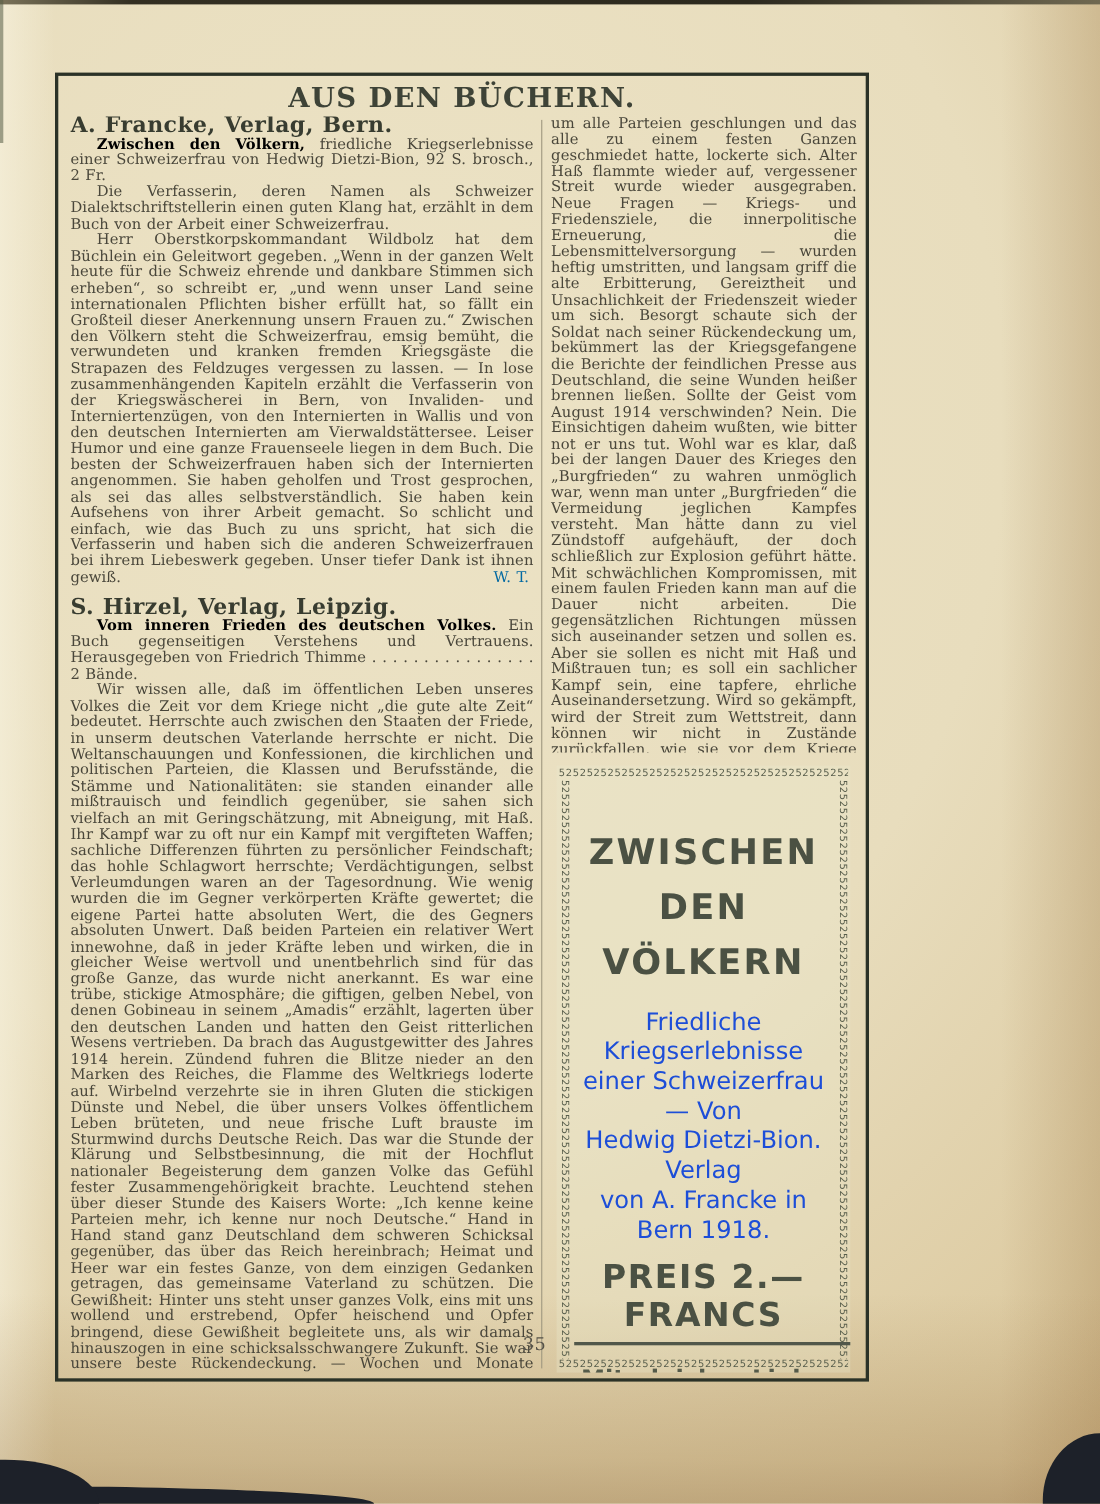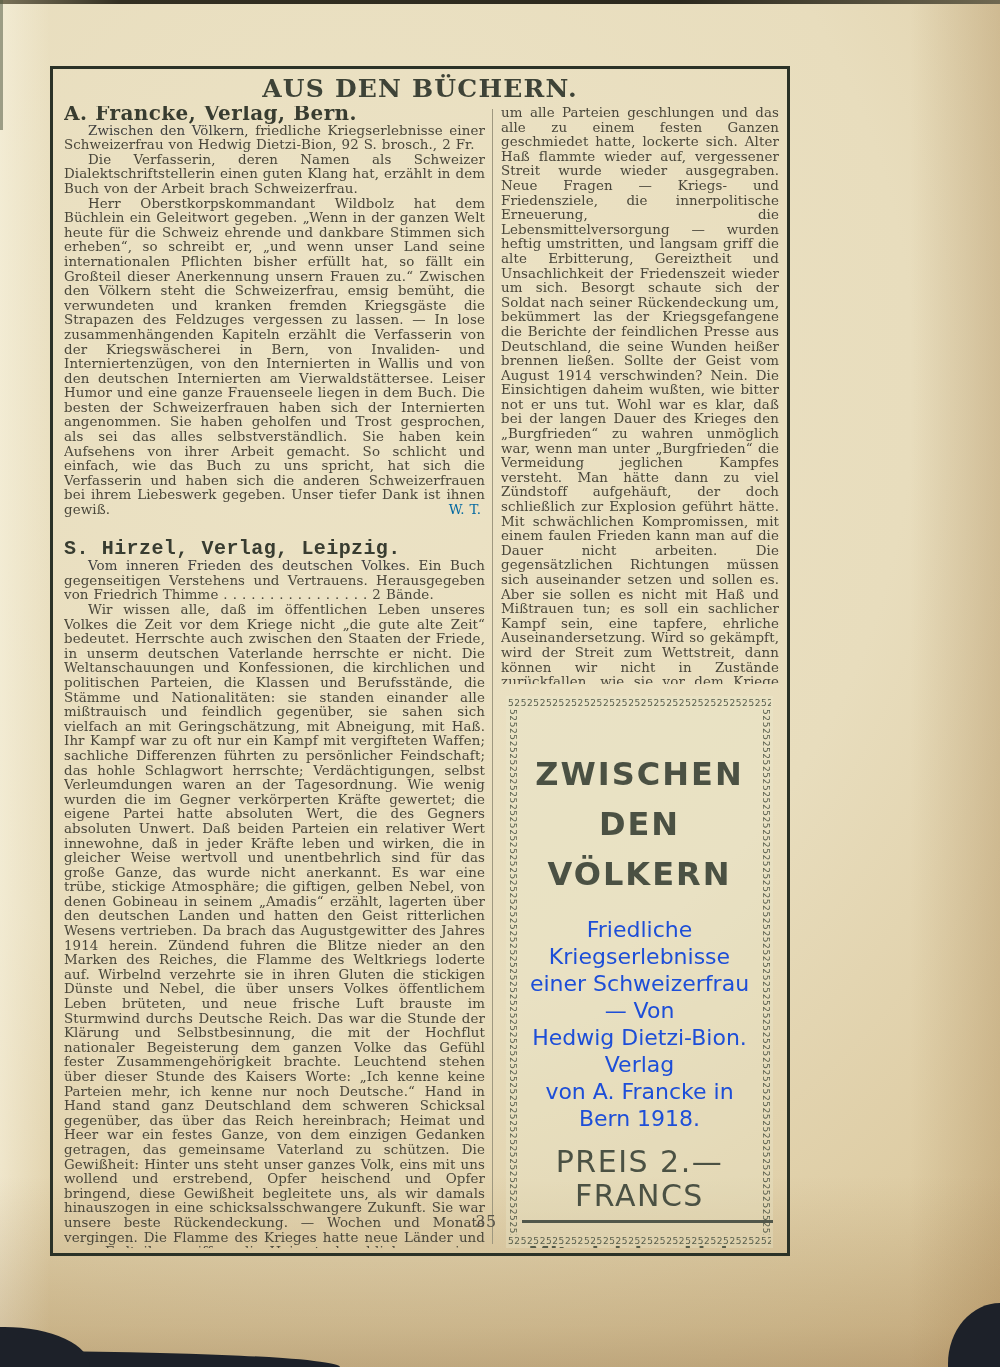--- a/index.html
+++ b/index.html
@@ -26,44 +26,44 @@
     font-size:25px;font-weight:bold;letter-spacing:1.2px;color:#3e4337;
   }
   .columns{position:absolute;top:37px;left:11px;right:8px;bottom:5px;display:flex;}
   .col-left{width:421px;overflow:hidden;}
   .sep{width:1px;background:#9e977f;margin:3px 8px 4px 7px;}
   .col-right{flex:1;overflow:hidden;}
 
   .body-text{font-size:13.4px;line-height:14.6px;color:#49463a;text-align:justify;
     letter-spacing:0.1px;word-spacing:0.6px;}
   .para{margin:0;text-indent:24px;}
-  .para .lead{font-weight:normal;color:#404040;}
+  .para .lead{font-weight:bold;color:#000000;}
   .signature{text-align:right;margin-top:-14.6px;padding-right:4px;color:#0369a1;}
   .section-heading{font-size:20px;font-weight:bold;color:#383c30;letter-spacing:0.4px;margin:0 0 3px 0;}
-  .section-heading.second{margin-top:24px;font-family:Liberation Mono, monospace;}
+  .section-heading.second{margin-top:11px;}
   .rc-text{height:578px;overflow:hidden;}
 
   
   .ad{position:relative;margin:12px 6px 0 5px;height:552px;overflow:hidden;
     background:rgba(236,235,210,0.30);}
   .chain{position:absolute;color:#575d4b;font-family:"DejaVu Sans", sans-serif;
     font-size:9px;line-height:12px;letter-spacing:0.6px;overflow:hidden;white-space:nowrap;}
   .chain::before{content:"52525252525252525252525252525252525252525252525252525252525252525252525252525252525252525252525252525252525252525252";}
   .chain.t{left:2px;right:2px;top:1px;height:12px;}
   .chain.b{left:2px;right:2px;bottom:1px;height:12px;}
   .chain.l,.chain.r{top:13px;bottom:13px;width:12px;writing-mode:vertical-rl;}
   .chain.l{left:1px;}
   .chain.r{right:1px;}
 
   .ad-inner{position:absolute;left:16px;right:16px;top:13px;bottom:13px;text-align:center;
     color:#4f5546;font-family:"DejaVu Sans", sans-serif;}
   .ad-title{margin-top:40px;font-size:32px;line-height:50px;font-weight:bold;
     letter-spacing:2px;color:#4b5143;}
   .ad-subtitle{margin-top:17px;font-size:22px;line-height:27px;font-weight:normal;color:#1d4ed8;}
-  .ad-price{margin-top:13px;font-size:30px;line-height:34px;font-weight:normal;letter-spacing:1.5px;color:#4b5143;}
+  .ad-price{margin-top:13px;font-size:30px;line-height:34px;font-weight:bold;letter-spacing:1.5px;color:#4b5143;}
   .price-rule{width:258px;height:3px;background:#51574a;margin:7px auto 0 auto;}
   .ad-body{margin-top:19px;font-size:22px;line-height:25px;font-weight:bold;color:#545a49;}
 
   .page-num{position:absolute;top:1212px;left:50px;width:872px;text-align:center;
     font-size:16px;color:#565349;letter-spacing:0.5px;}
 </style>
 </head>
 <body>
 
 <div class="top-edge"></div>
@@ -72,21 +72,21 @@
 <div class="frame">
   <div class="header-title">AUS DEN BÜCHERN.</div>
 
   <div class="columns">
 
     <div class="col-left body-text">
       <div class="section-heading">A. Francke, Verlag, Bern.</div>
 
       <p class="para"><span class="lead">Zwischen den Völkern,</span><span> friedliche Kriegserlebnisse einer Schweizerfrau von Hedwig Dietzi-Bion, 92 S. brosch., 2 Fr.</span></p>
 
-      <p class="para"><span>Die Verfasserin, deren Namen als Schweizer Dialektschriftstellerin einen guten Klang hat, erzählt in dem Buch von der Arbeit brach Schweizerfrau.</span></p>
+      <p class="para"><span>Die Verfasserin, deren Namen als Schweizer Dialektschriftstellerin einen guten Klang hat, erzählt in dem Buch von der Arbeit einer Schweizerfrau.</span></p>
 
       <p class="para"><span>Herr Oberstkorpskommandant Wildbolz hat dem Büchlein ein Geleitwort gegeben. „Wenn in der ganzen Welt heute für die Schweiz ehrende und dankbare Stimmen sich erheben“, so schreibt er, „und wenn unser Land seine internationalen Pflichten bisher erfüllt hat, so fällt ein Großteil dieser Anerkennung unsern Frauen zu.“ Zwischen den Völkern steht die Schweizerfrau, emsig bemüht, die verwundeten und kranken fremden Kriegsgäste die Strapazen des Feldzuges vergessen zu lassen. — In lose zusammenhängenden Kapiteln erzählt die Verfasserin von der Kriegswäscherei in Bern, von Invaliden- und Interniertenzügen, von den Internierten in Wallis und von den deutschen Internierten am Vierwaldstättersee. Leiser Humor und eine ganze Frauenseele liegen in dem Buch. Die besten der Schweizerfrauen haben sich der Internierten angenommen. Sie haben geholfen und Trost gesprochen, als sei das alles selbstverständlich. Sie haben kein Aufsehens von ihrer Arbeit gemacht. So schlicht und einfach, wie das Buch zu uns spricht, hat sich die Verfasserin und haben sich die anderen Schweizerfrauen bei ihrem Liebeswerk gegeben. Unser tiefer Dank ist ihnen gewiß.</span></p>
       <div class="signature">W. T.</div>
 
       <div class="section-heading second">S. Hirzel, Verlag, Leipzig.</div>
 
       <p class="para"><span class="lead">Vom inneren Frieden des deutschen Volkes.</span><span> Ein Buch gegenseitigen Verstehens und Vertrauens. Herausgegeben von Friedrich Thimme . . . . . . . . . . . . . . . . 2 Bände.</span></p>
 
       <p class="para"><span>Wir wissen alle, daß im öffentlichen Leben unseres Volkes die Zeit vor dem Kriege nicht „die gute alte Zeit“ bedeutet. Herrschte auch zwischen den Staaten der Friede, in unserm deutschen Vaterlande herrschte er nicht. Die Weltanschauungen und Konfessionen, die kirchlichen und politischen Parteien, die Klassen und Berufsstände, die Stämme und Nationalitäten: sie standen einander alle mißtrauisch und feindlich gegenüber, sie sahen sich vielfach an mit Geringschätzung, mit Abneigung, mit Haß. Ihr Kampf war zu oft nur ein Kampf mit vergifteten Waffen; sachliche Differenzen führten zu persönlicher Feindschaft; das hohle Schlagwort herrschte; Verdächtigungen, selbst Verleumdungen waren an der Tagesordnung. Wie wenig wurden die im Gegner verkörperten Kräfte gewertet; die eigene Partei hatte absoluten Wert, die des Gegners absoluten Unwert. Daß beiden Parteien ein relativer Wert innewohne, daß in jeder Kräfte leben und wirken, die in gleicher Weise wertvoll und unentbehrlich sind für das große Ganze, das wurde nicht anerkannt. Es war eine trübe, stickige Atmosphäre; die giftigen, gelben Nebel, von denen Gobineau in seinem „Amadis“ erzählt, lagerten über den deutschen Landen und hatten den Geist ritterlichen Wesens vertrieben. Da brach das Augustgewitter des Jahres 1914 herein. Zündend fuhren die Blitze nieder an den Marken des Reiches, die Flamme des Weltkriegs loderte auf. Wirbelnd verzehrte sie in ihren Gluten die stickigen Dünste und Nebel, die über unsers Volkes öffentlichem Leben brüteten, und neue frische Luft brauste im Sturmwind durchs Deutsche Reich. Das war die Stunde der Klärung und Selbstbesinnung, die mit der Hochflut nationaler Begeisterung dem ganzen Volke das Gefühl fester Zusammengehörigkeit brachte. Leuchtend stehen über dieser Stunde des Kaisers Worte: „Ich kenne keine Parteien mehr, ich kenne nur noch Deutsche.“ Hand in Hand stand ganz Deutschland dem schweren Schicksal gegenüber, das über das Reich hereinbrach; Heimat und Heer war ein festes Ganze, von dem einzigen Gedanken getragen, das gemeinsame Vaterland zu schützen. Die Gewißheit: Hinter uns steht unser ganzes Volk, eins mit uns wollend und erstrebend, Opfer heischend und Opfer bringend, diese Gewißheit begleitete uns, als wir damals hinauszogen in eine schicksalsschwangere Zukunft. Sie war unsere beste Rückendeckung. — Wochen und Monate vergingen. Die Flamme des Krieges hatte neue Länder und neue Erdteile ergriffen, die Heimat aber blieb von seinen Schrecken verschont. Das Gefühl des Bedrohtseins wich dem einer ruhigen, selbstzufriedenen Sicherheit. Das Band, das die gemeinsame Not</span></p>
     </div>

